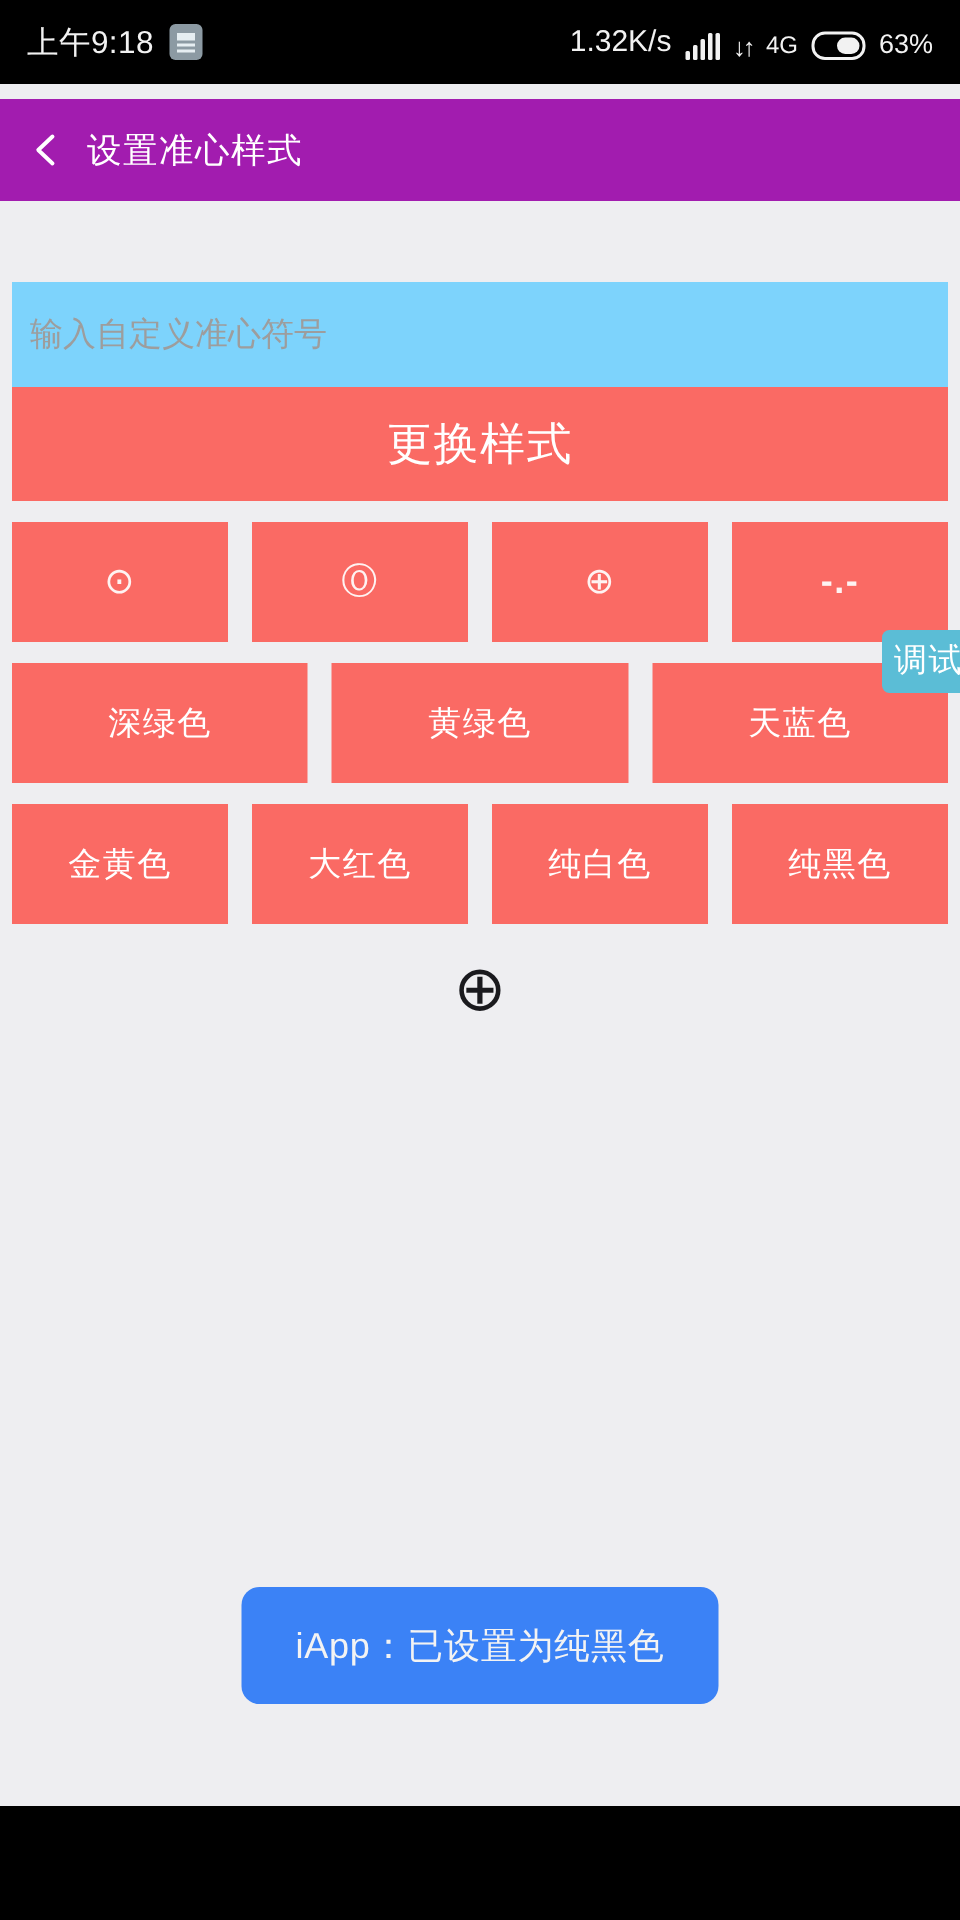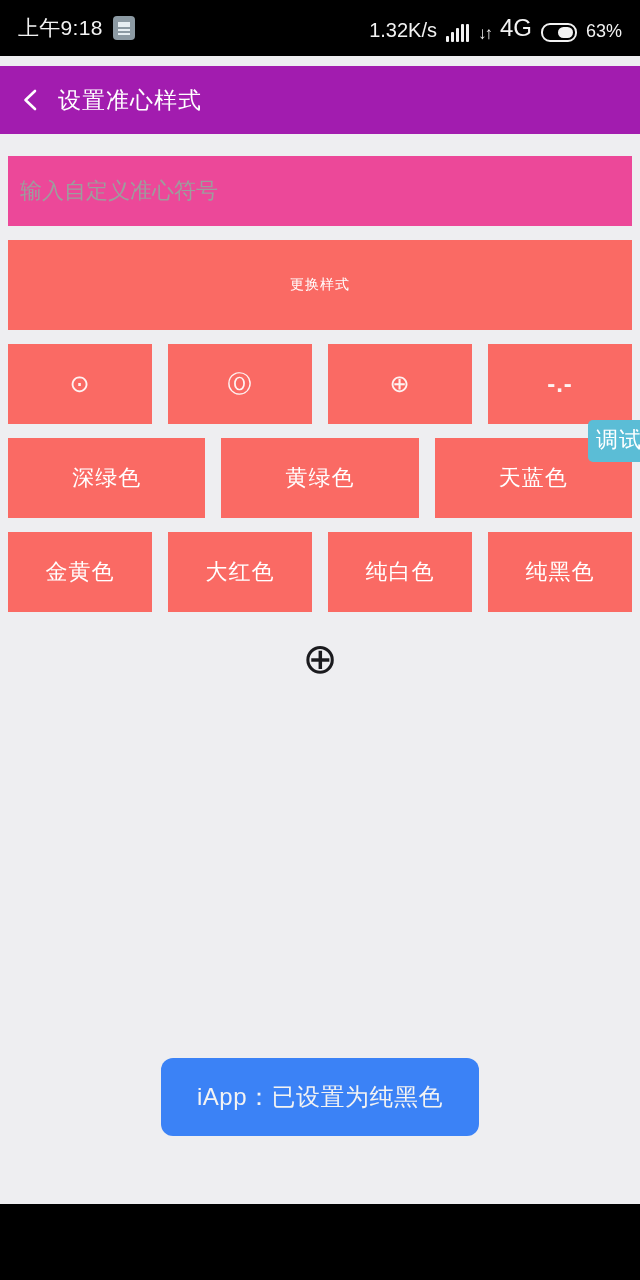--- a/index.html
+++ b/index.html
@@ -34,21 +34,21 @@
   .note-icon i:first-child { height:5px; }
   .netspeed { font-size:20px; }
   .signal { display:flex; align-items:flex-end; gap:2px; height:19px; }
   .signal span { width:3px; background:#f2f2f2; border-radius:1px; }
   .signal span:nth-child(1){height:6px;}
   .signal span:nth-child(2){height:10px;}
   .signal span:nth-child(3){height:14px;}
   .signal span:nth-child(4){height:18px;}
   .signal span:nth-child(5){height:18px;}
   .updown { font-size:17px; line-height:1; letter-spacing:-2px; }
-  .net-type { font-size:24px; }
+  .net-type { font-size:16px; }
   .battery {
     width:36px; height:19px; border:2px solid #f2f2f2; border-radius:9px;
     position:relative; display:flex; align-items:center; padding:2px;
     flex-direction:row-reverse;
   }
   .battery .fill { height:100%; width:55%; background:#f2f2f2; border-radius:6px; }
   .batt-pct { font-size:18px; }
 
   
   #title-bar {
@@ -67,30 +67,31 @@
   }
 
   
   #content {
     position:absolute; left:0; top:134px; width:640px; height:1070px;
     background:#eeeef1;
     padding:22px 8px 0 8px;
   }
 
   #symbol-input {
-    width:100%; height:70px; background:#ec4899; border:none; outline:none;
+    width:100%; height:70px; background:#7dd3fc; border:none; outline:none;
     font-size:22px; color:#3a3a3a; padding:4px 12px;
     font-family:"Liberation Sans","DejaVu Sans",sans-serif;
+    margin-top:32px;
   }
   #symbol-input::placeholder { color:#9d9d9d; }
 
   #change-style-button {
-    width:100%; height:90px; margin-top:14px;
+    width:100%; height:76px; 
     background:#fa6a64; color:#fff; border:none; outline:none;
-    font-size:14px; letter-spacing:1px; cursor:pointer;
+    font-size:30px; letter-spacing:1px; cursor:pointer;
     font-family:"Liberation Sans","DejaVu Sans",sans-serif;
   }
 
   .grid-row {
     display:flex; gap:16px; margin-top:14px;
   }
   .grid-cell {
     flex:1 1 0; height:80px; background:#fa6a64;
     display:flex; align-items:center; justify-content:center;
     color:#ffffff; font-size:22px; letter-spacing:1px;

